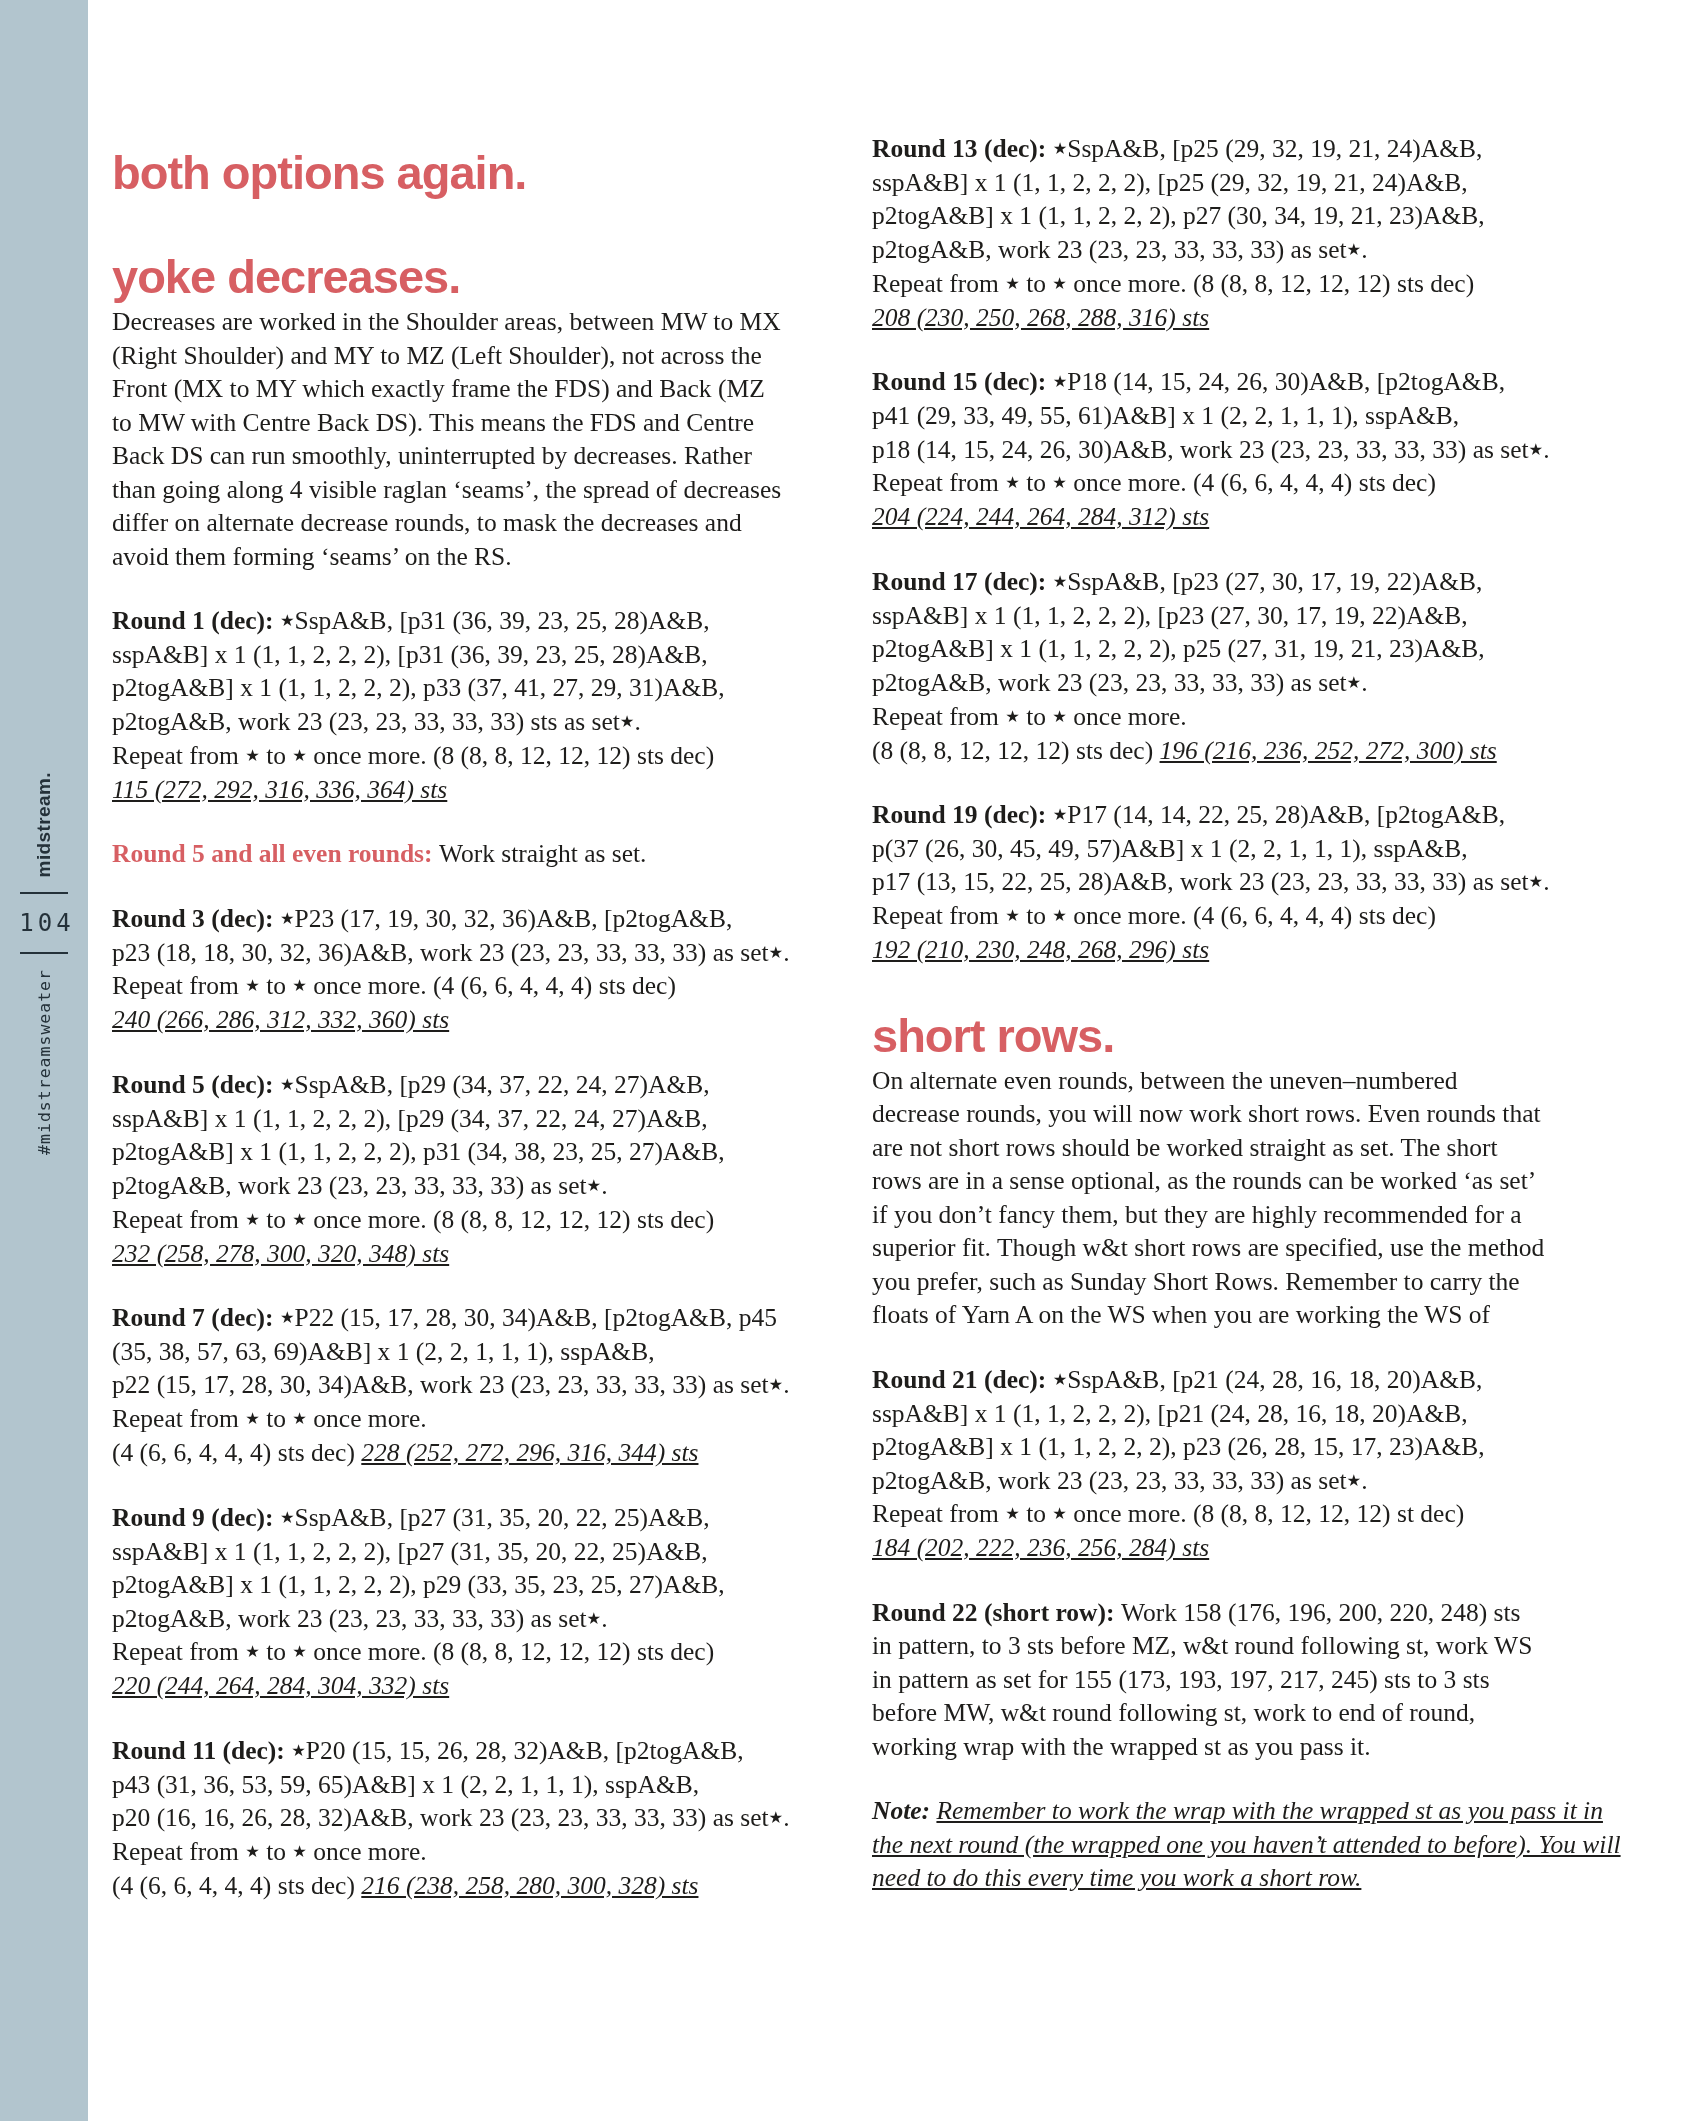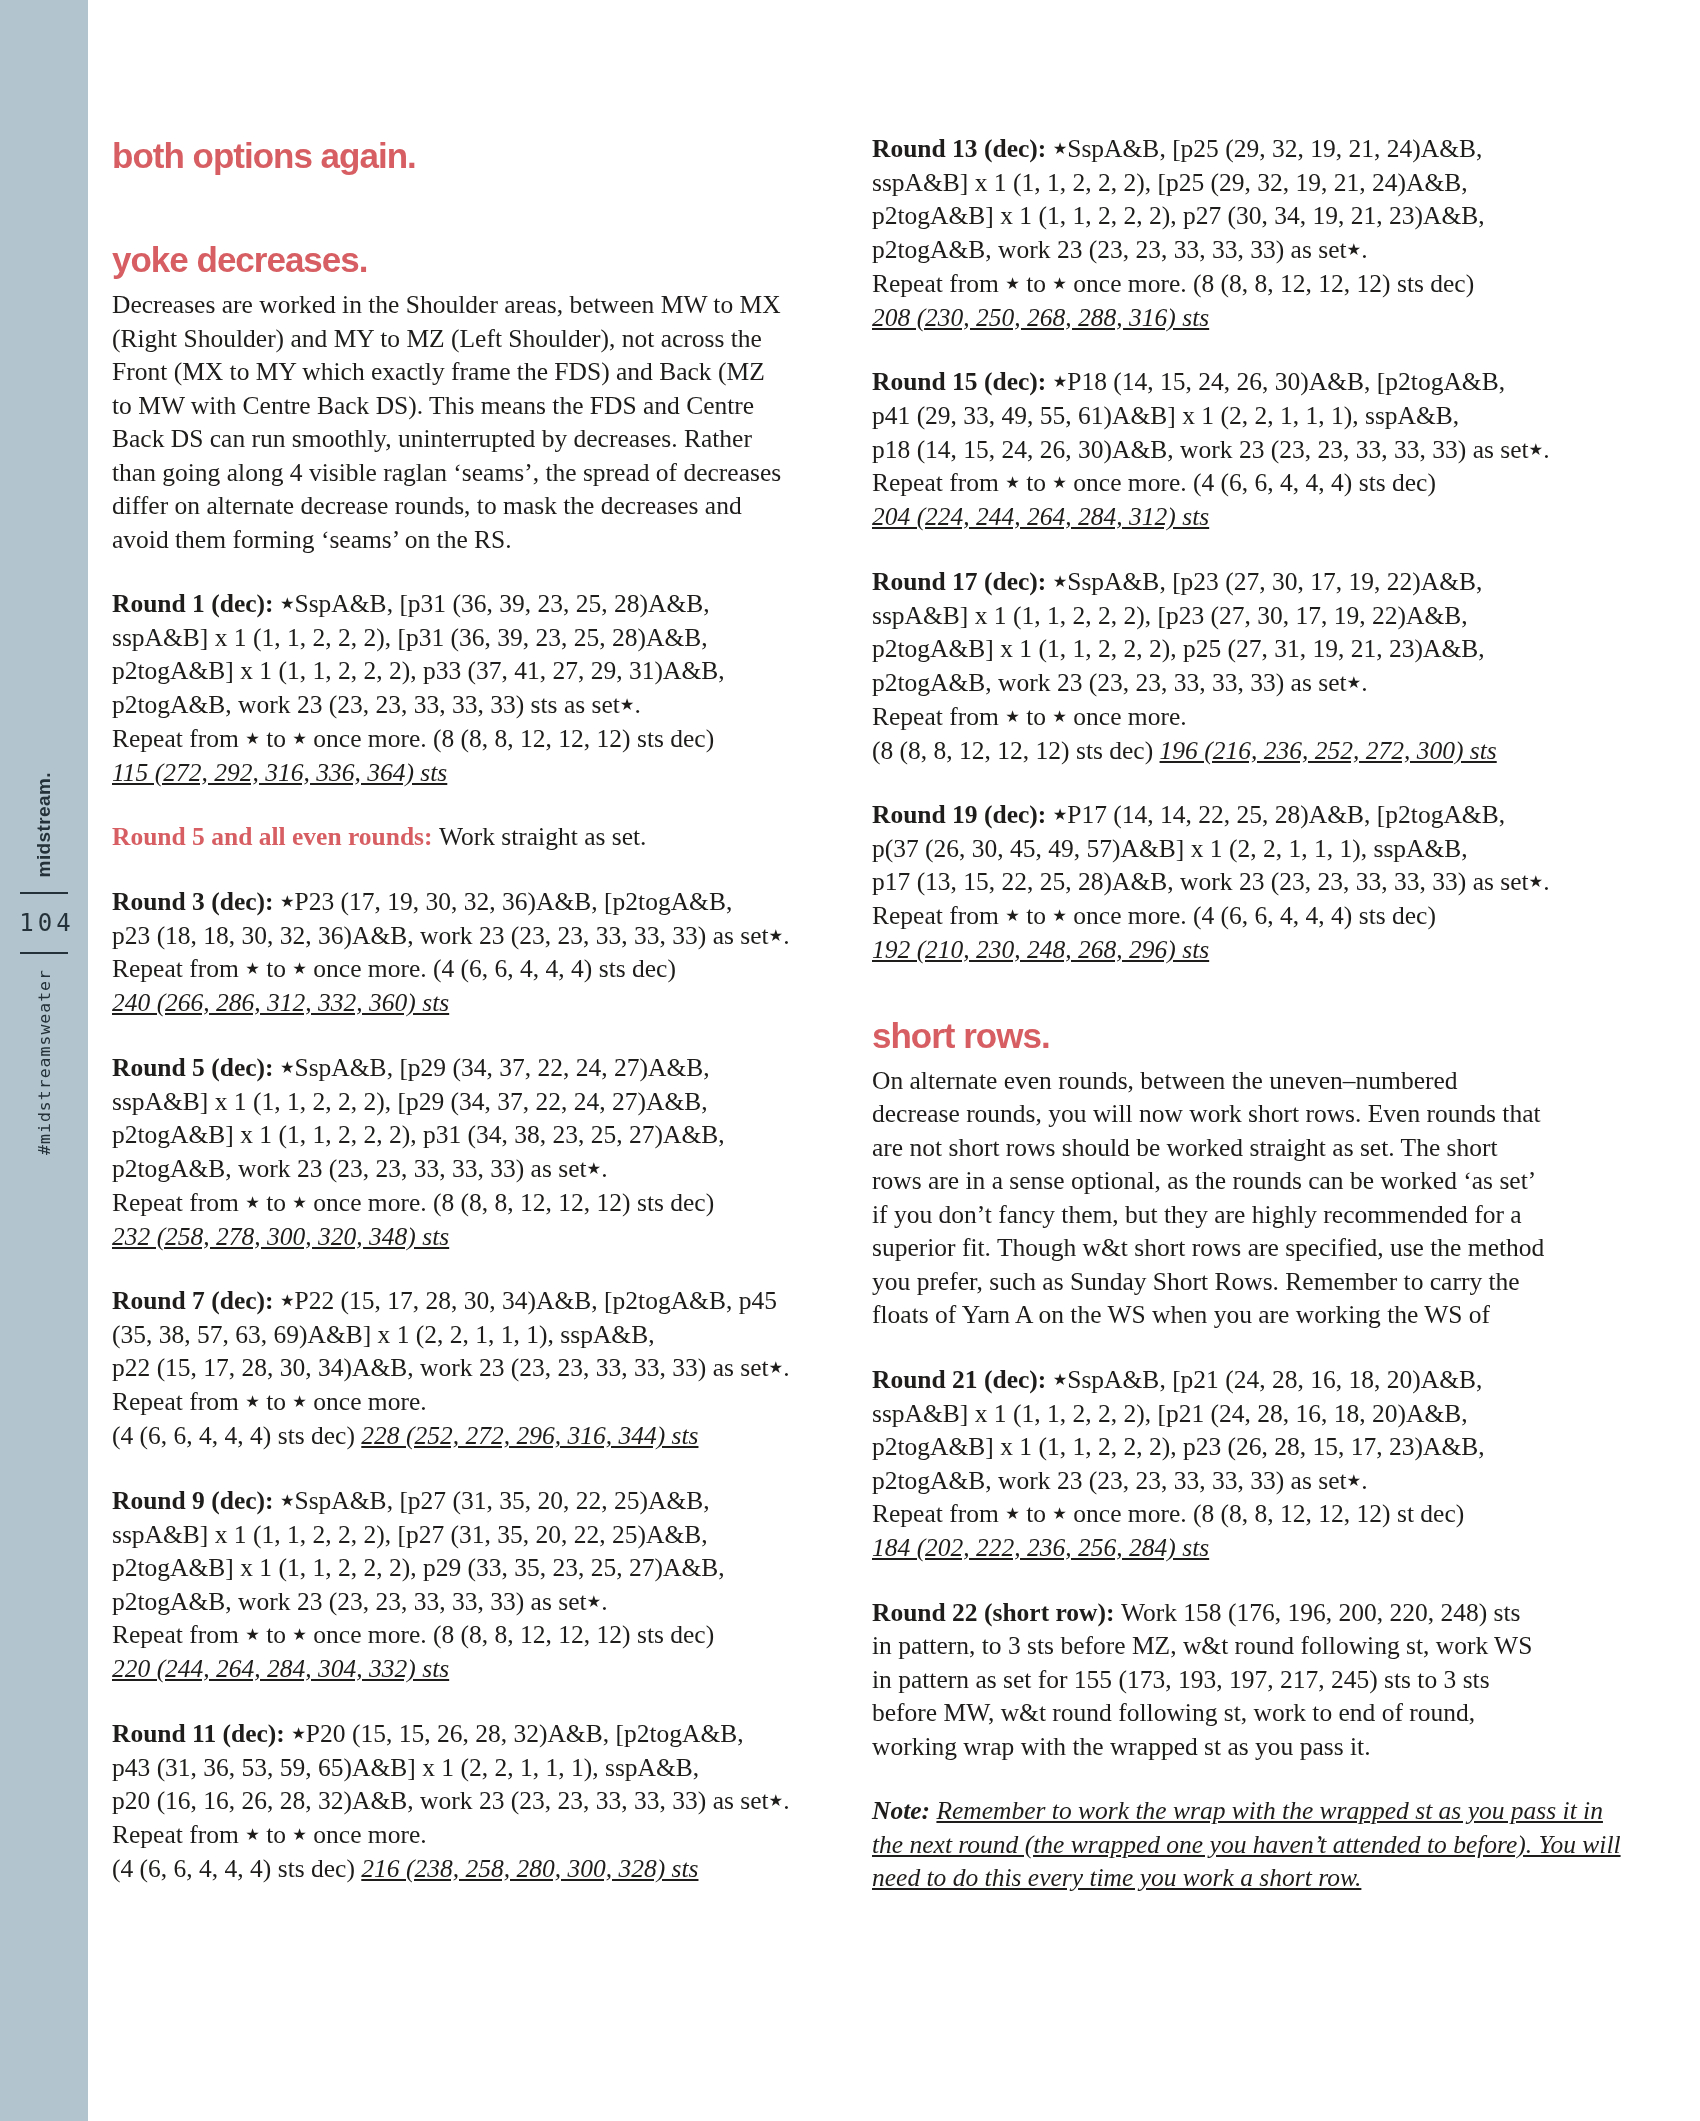--- a/index.html
+++ b/index.html
@@ -20,22 +20,22 @@
   }
   .vtext{writing-mode:vertical-rl;transform:rotate(180deg);}
   .brand{font-family:"Liberation Sans",sans-serif;font-weight:600;font-size:19px;letter-spacing:.4px;}
   .rule{width:48px;height:0;border-top:2px solid var(--side-ink);}
   .pnum{font-family:"DejaVu Sans Mono",monospace;font-size:24px;letter-spacing:4px;padding-left:6px;}
   .tag{font-family:"DejaVu Sans Mono",monospace;font-size:16.5px;letter-spacing:1px;}
   .col{position:absolute;top:132px;display:flex;flex-direction:column;align-items:flex-start;}
   .col-left{left:112px;width:720px;}
   .col-right{left:872px;width:724px;}
   .h{
-    font-family:"Liberation Sans",sans-serif;font-weight:bold;font-size:35px;line-height:48px;
-    letter-spacing:-1px;color:var(--accent);margin:0 0 4px 0;
+    font-family:"Liberation Sans",sans-serif;font-weight:bold;font-size:47px;line-height:48px;
+    letter-spacing:-1px;color:var(--accent);margin:17px 0 4px 0;
   }
   .h + .h{margin-top:52px;}
   .block + .h{margin-top:14px;}
   .block{margin:0 0 31px 0;}
   .line{white-space:nowrap;line-height:33.5px;font-size:25.5px;}
   .b{font-weight:bold;}
   .rb{font-weight:bold;color:var(--accent);}
   .i{font-style:italic;text-decoration:underline;}
   .bi{font-style:italic;font-weight:bold;margin-top:28px;}
   .star{font-family:"DejaVu Sans",sans-serif;font-size:0.64em;vertical-align:0.16em;}

